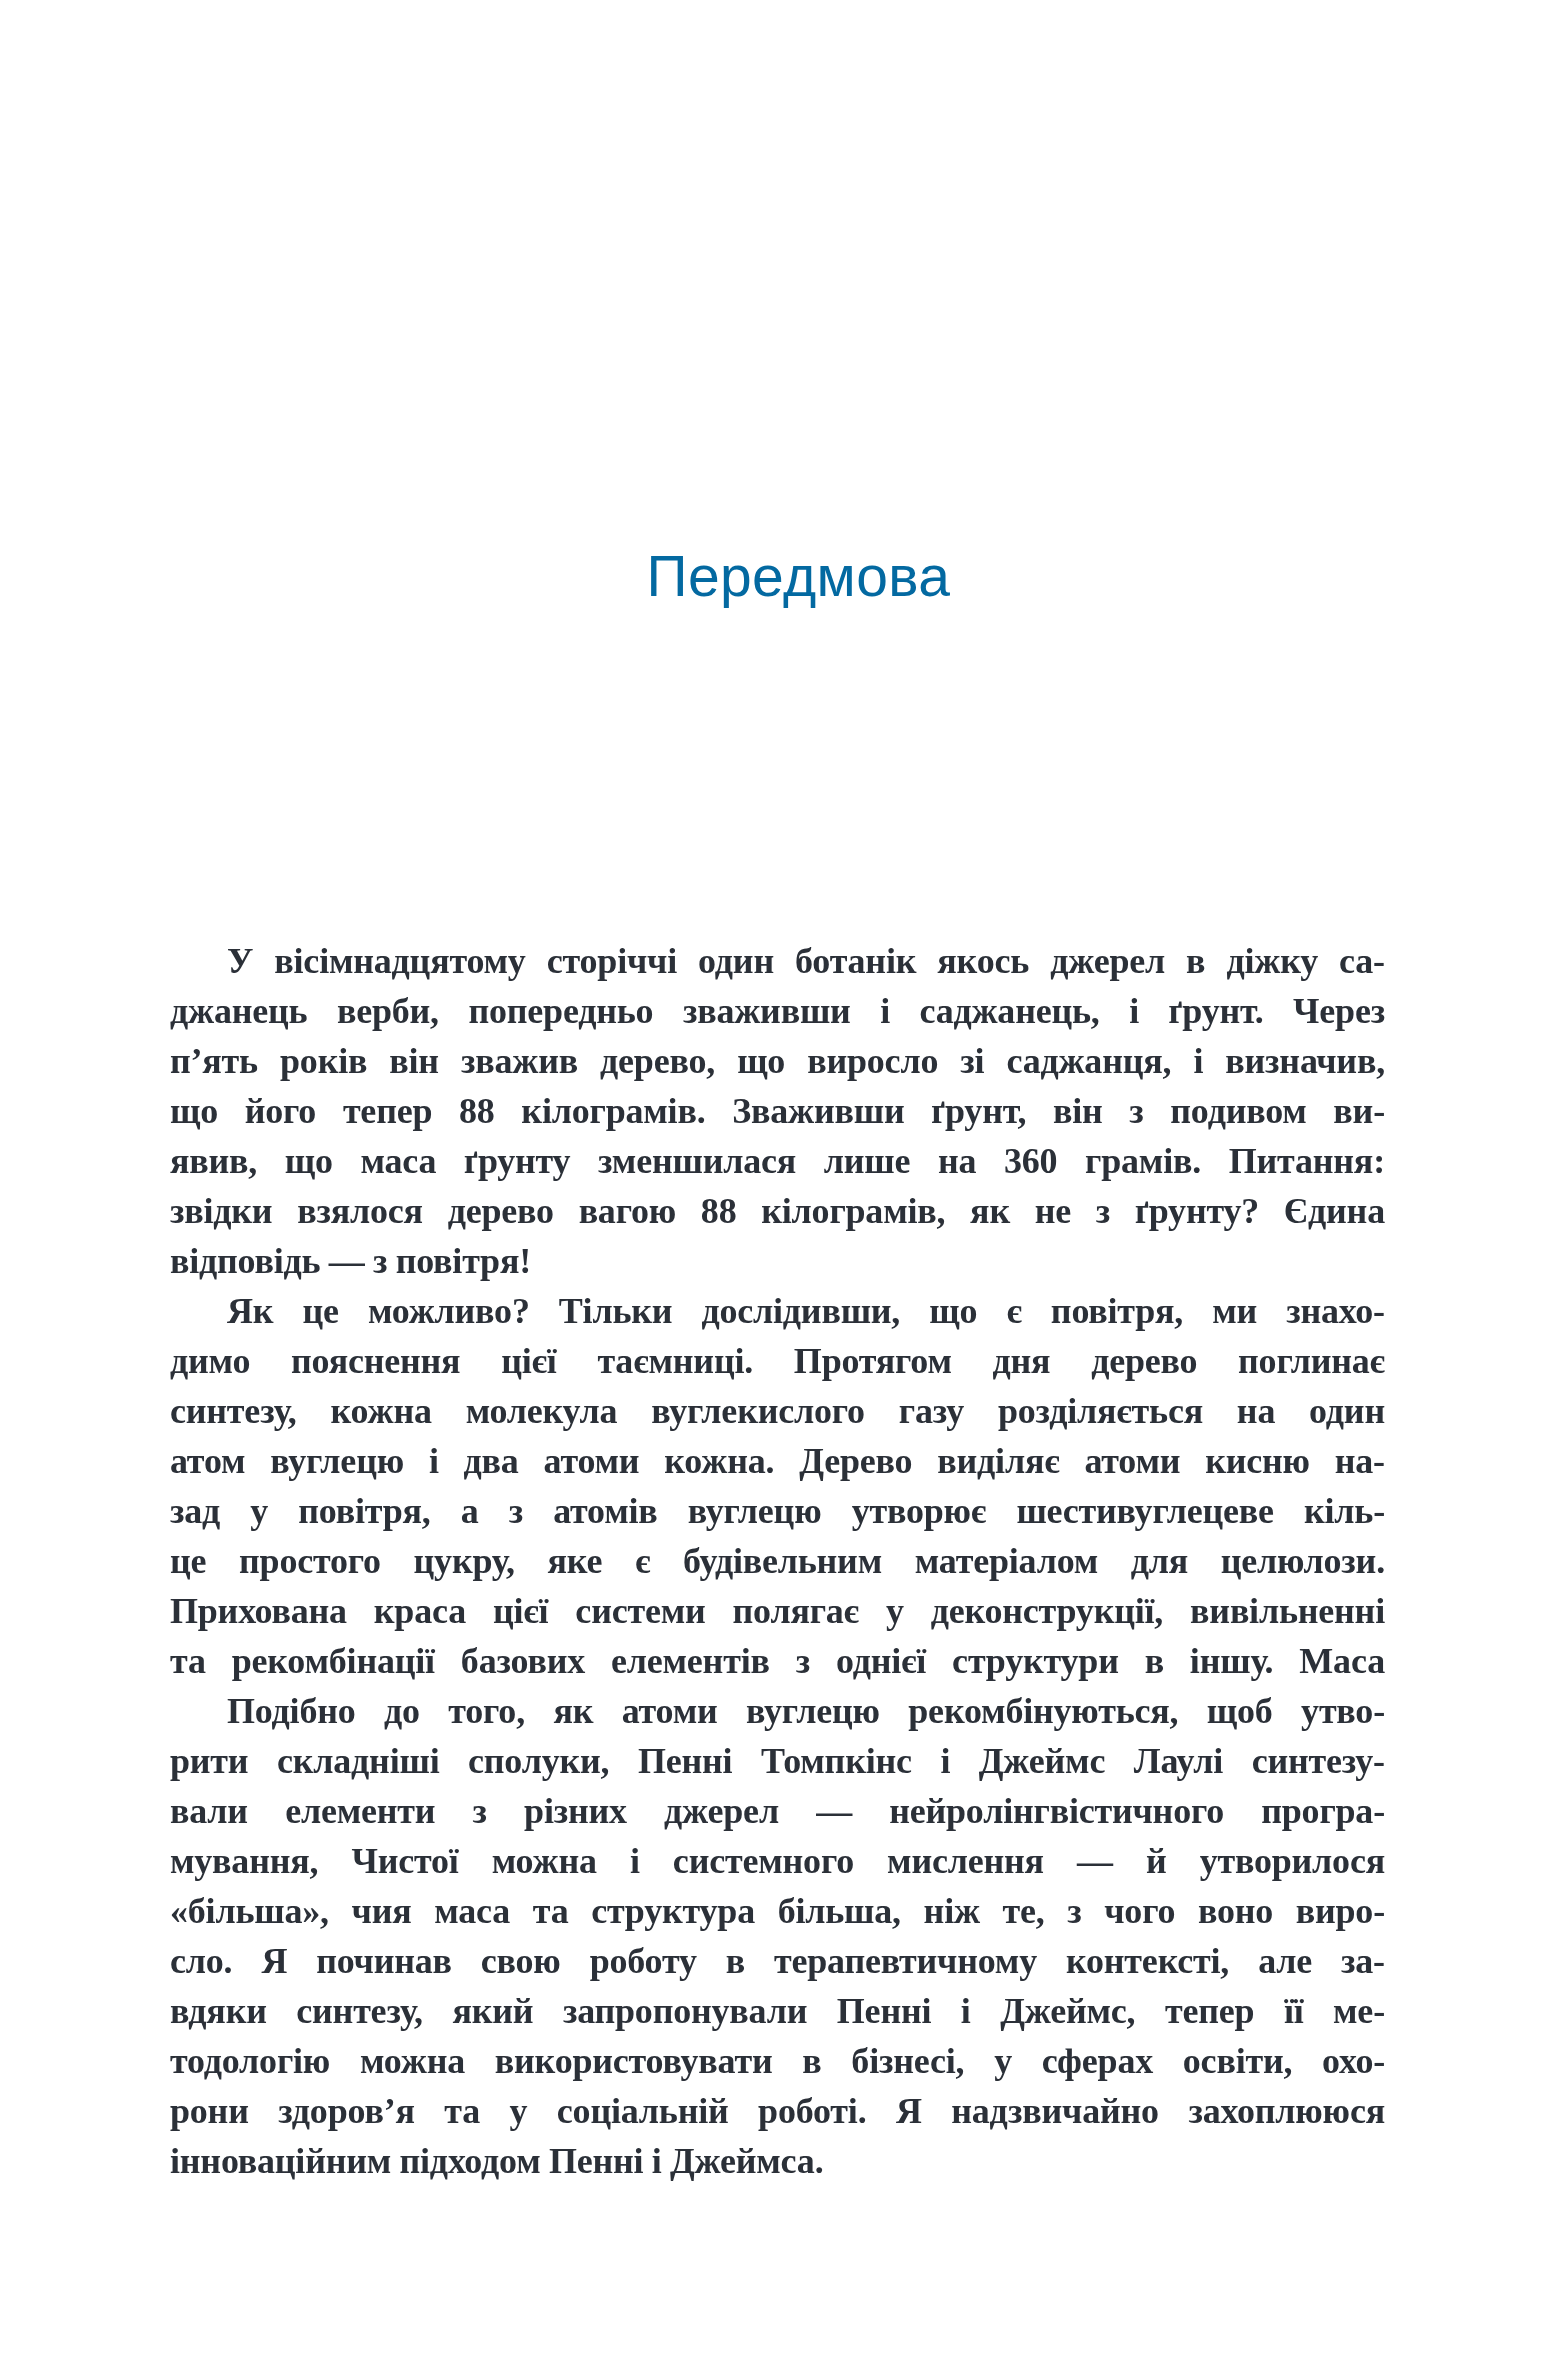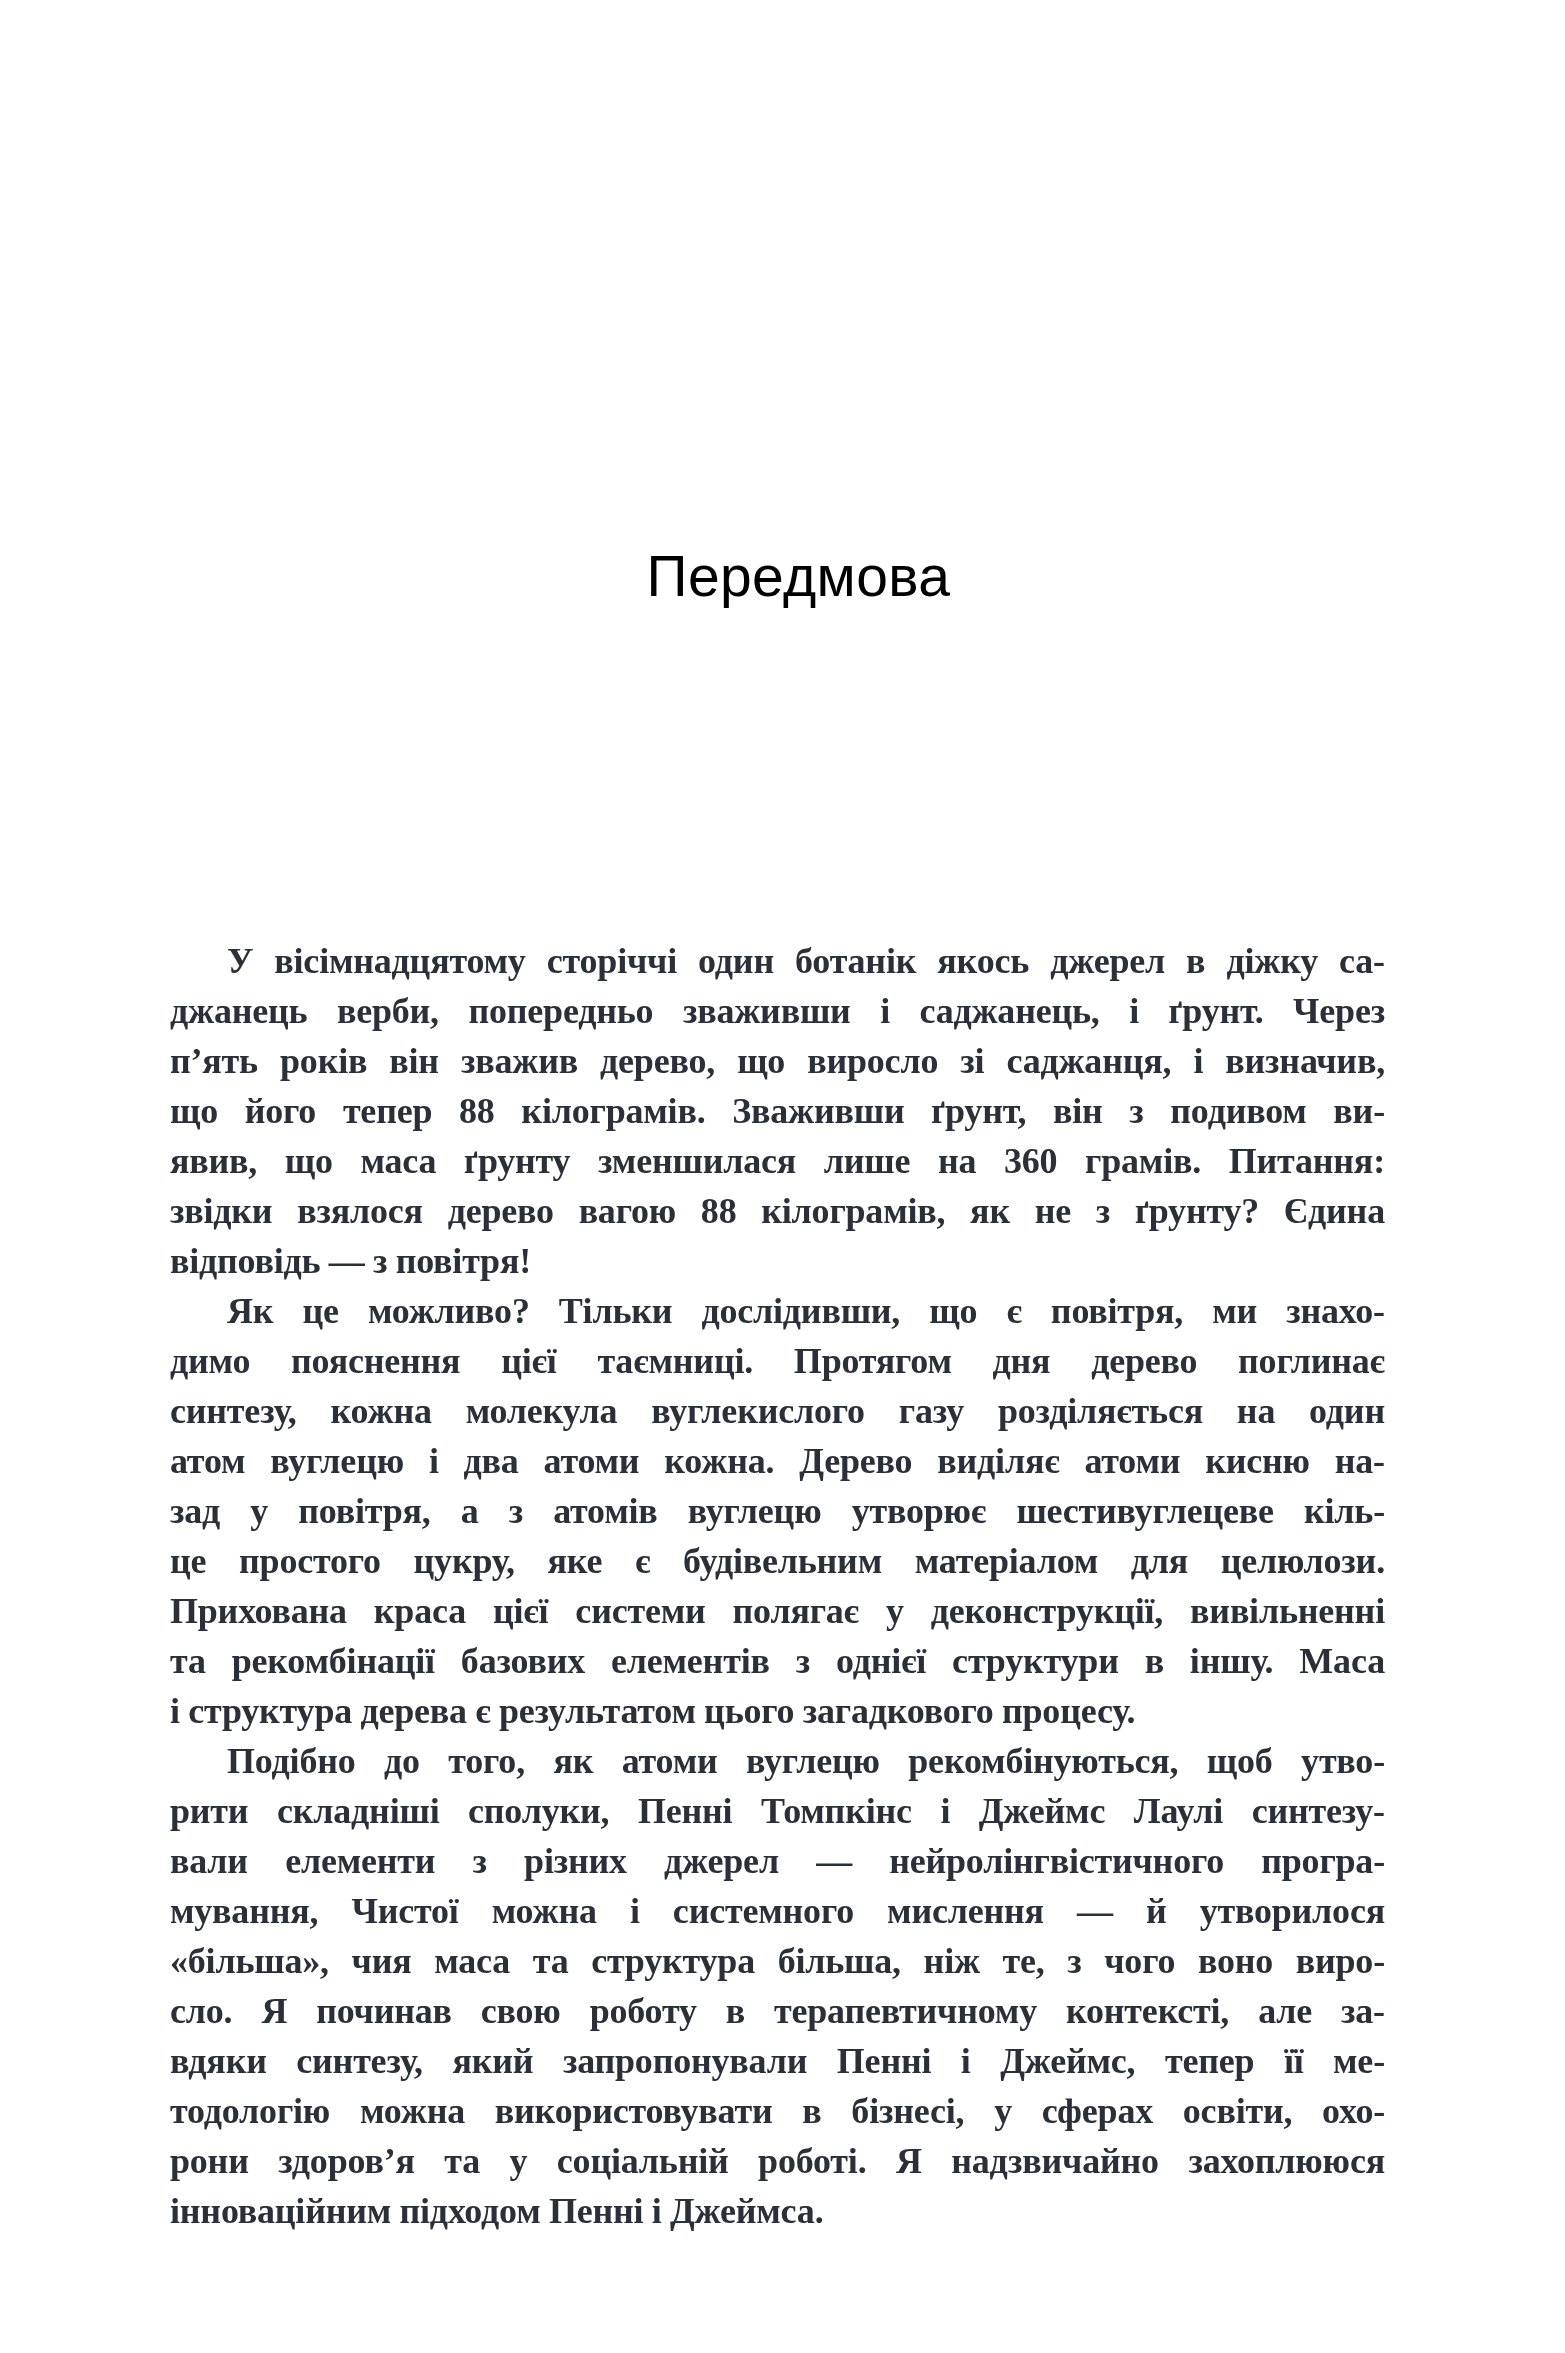--- a/index.html
+++ b/index.html
@@ -26,21 +26,21 @@
     position: absolute;
     left: 0;
     right: 0;
     top: 510px;
     text-align: center;
     font-family: "Liberation Sans", "DejaVu Sans", sans-serif;
     font-weight: 400;
     font-size: 57px;
     line-height: 1.0;
     letter-spacing: 0.4px;
-    color: #000000;
+    color: #0369a1;
     padding-left: 31px; 
   }
 
   
   .body-block {
     position: absolute;
     left: 170px;
     top: 936px;
     width: 1215px;
   }
@@ -102,21 +102,20 @@
       </p>
     <p class="para">
         <span class="line j indent"><span>Як</span><span>це</span><span>можливо?</span><span>Тільки</span><span>дослідивши,</span><span>що</span><span>є</span><span>повітря,</span><span>ми</span><span>знахо-</span></span>
         <span class="line j"><span>димо</span><span>пояснення</span><span>цієї</span><span>таємниці.</span><span>Протягом</span><span>дня</span><span>дерево</span><span>поглинає</span></span>
         <span class="line j"><span>синтезу,</span><span>кожна</span><span>молекула</span><span>вуглекислого</span><span>газу</span><span>розділяється</span><span>на</span><span>один</span></span>
         <span class="line j"><span>атом</span><span>вуглецю</span><span>і</span><span>два</span><span>атоми</span><span>кожна.</span><span>Дерево</span><span>виділяє</span><span>атоми</span><span>кисню</span><span>на-</span></span>
         <span class="line j"><span>зад</span><span>у</span><span>повітря,</span><span>а</span><span>з</span><span>атомів</span><span>вуглецю</span><span>утворює</span><span>шестивуглецеве</span><span>кіль-</span></span>
         <span class="line j"><span>це</span><span>простого</span><span>цукру,</span><span>яке</span><span>є</span><span>будівельним</span><span>матеріалом</span><span>для</span><span>целюлози.</span></span>
         <span class="line j"><span>Прихована</span><span>краса</span><span>цієї</span><span>системи</span><span>полягає</span><span>у</span><span>деконструкції,</span><span>вивільненні</span></span>
         <span class="line j"><span>та</span><span>рекомбінації</span><span>базових</span><span>елементів</span><span>з</span><span>однієї</span><span>структури</span><span>в</span><span>іншу.</span><span>Маса</span></span>
-        <span class="line last">і структура дерева є результатом цього загадкового процесу.</span>
       </p>
     <p class="para">
         <span class="line j indent"><span>Подібно</span><span>до</span><span>того,</span><span>як</span><span>атоми</span><span>вуглецю</span><span>рекомбінуються,</span><span>щоб</span><span>утво-</span></span>
         <span class="line j"><span>рити</span><span>складніші</span><span>сполуки,</span><span>Пенні</span><span>Томпкінс</span><span>і</span><span>Джеймс</span><span>Лаулі</span><span>синтезу-</span></span>
         <span class="line j"><span>вали</span><span>елементи</span><span>з</span><span>різних</span><span>джерел</span><span>—</span><span>нейролінгвістичного</span><span>програ-</span></span>
         <span class="line j"><span>мування,</span><span>Чистої</span><span>можна</span><span>і</span><span>системного</span><span>мислення</span><span>—</span><span>й</span><span>утворилося</span></span>
         <span class="line j"><span>«більша»,</span><span>чия</span><span>маса</span><span>та</span><span>структура</span><span>більша,</span><span>ніж</span><span>те,</span><span>з</span><span>чого</span><span>воно</span><span>виро-</span></span>
         <span class="line j"><span>сло.</span><span>Я</span><span>починав</span><span>свою</span><span>роботу</span><span>в</span><span>терапевтичному</span><span>контексті,</span><span>але</span><span>за-</span></span>
         <span class="line j"><span>вдяки</span><span>синтезу,</span><span>який</span><span>запропонували</span><span>Пенні</span><span>і</span><span>Джеймс,</span><span>тепер</span><span>її</span><span>ме-</span></span>
         <span class="line j"><span>тодологію</span><span>можна</span><span>використовувати</span><span>в</span><span>бізнесі,</span><span>у</span><span>сферах</span><span>освіти,</span><span>охо-</span></span>

